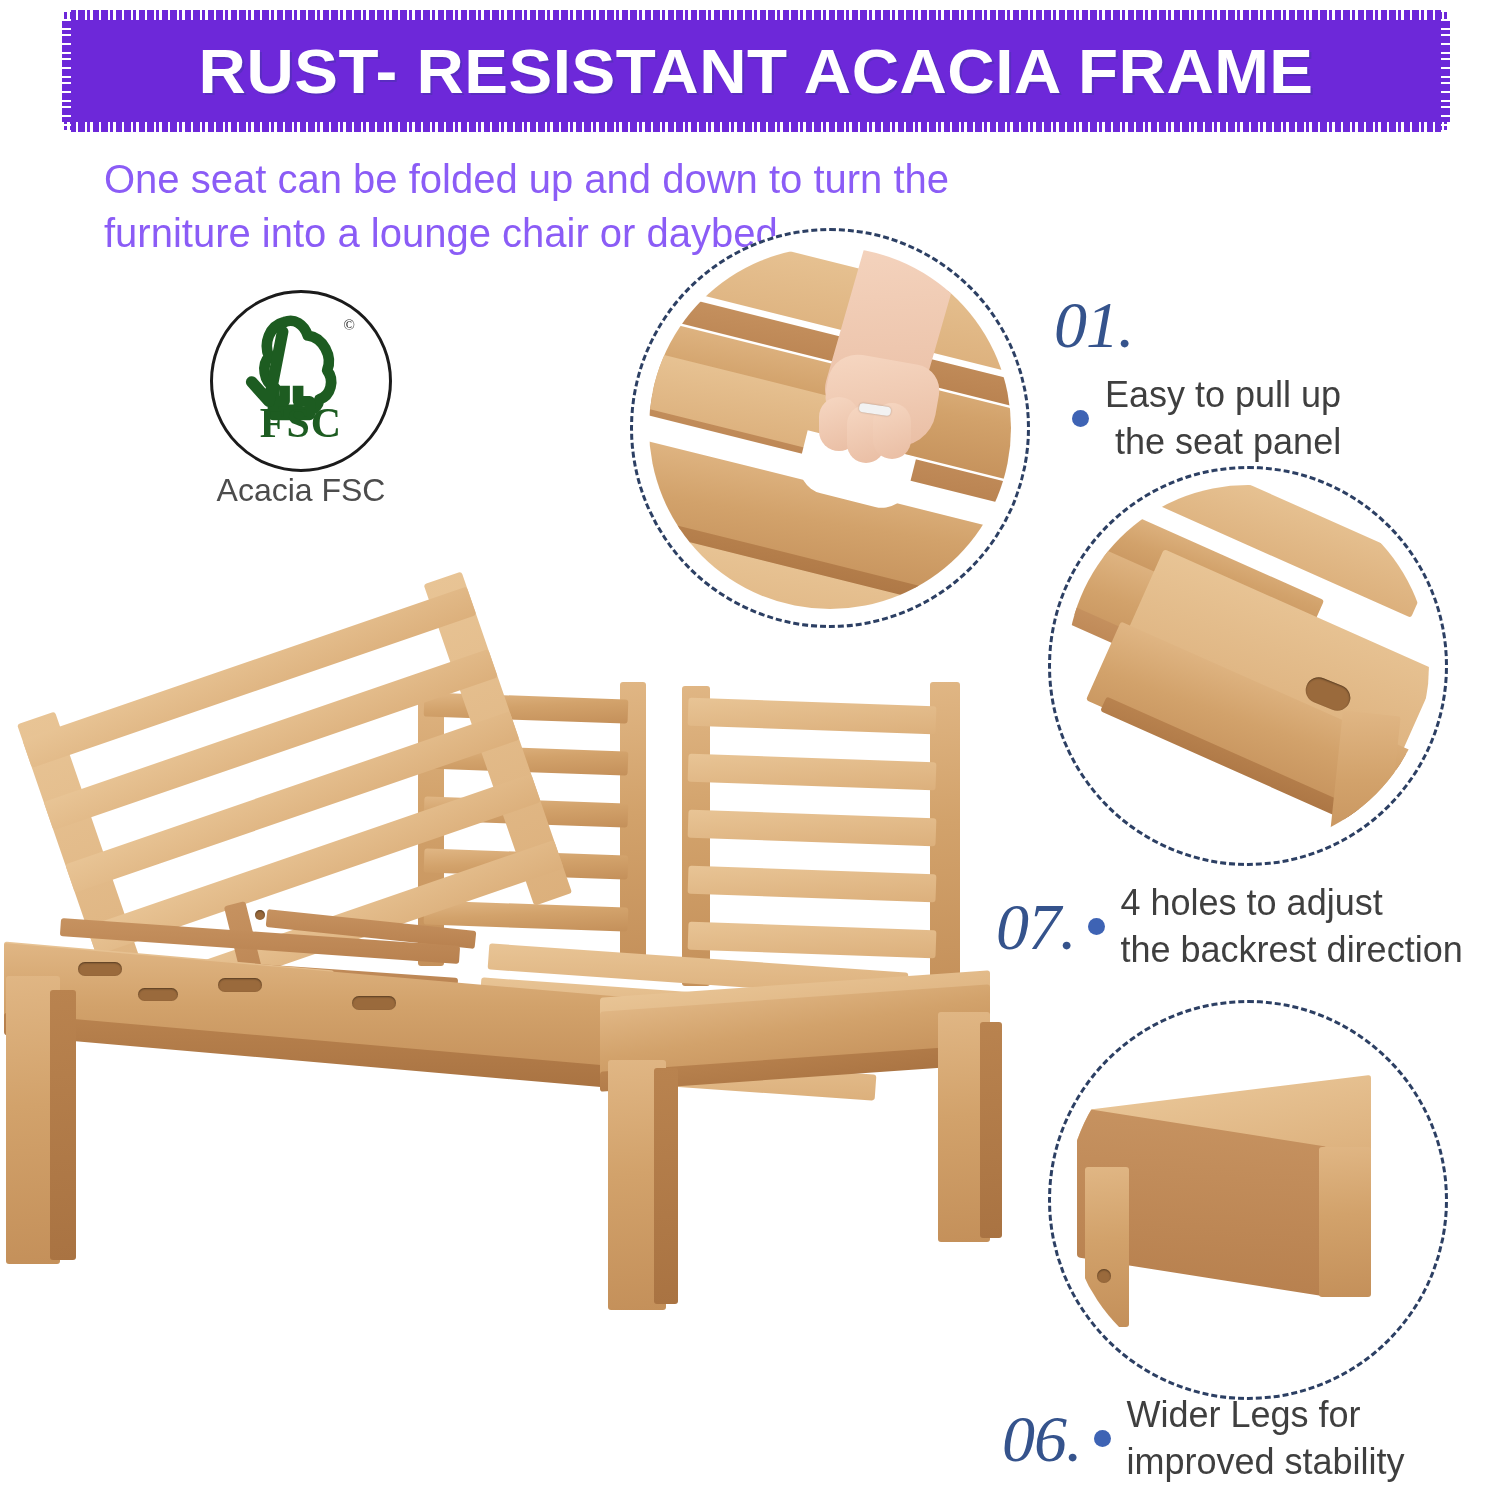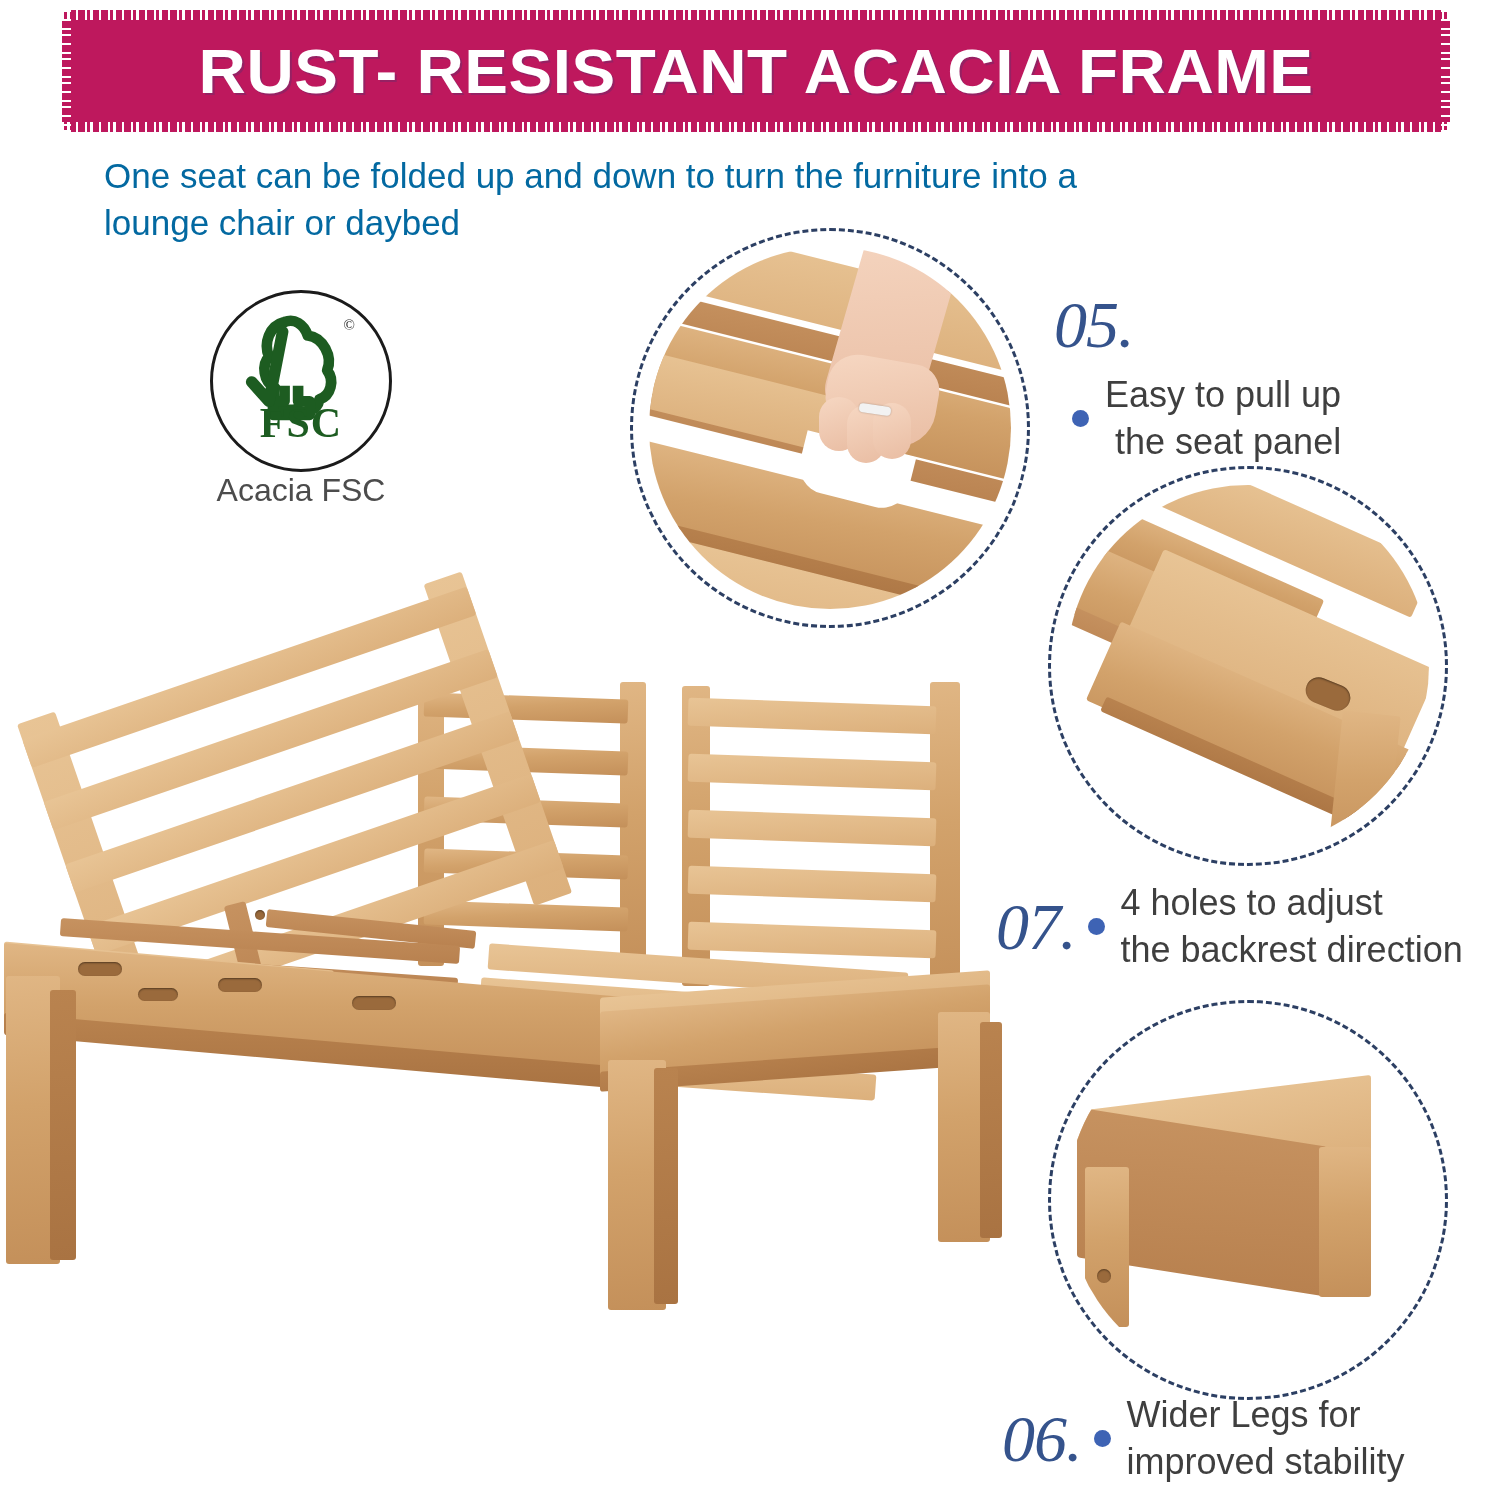--- a/index.html
+++ b/index.html
@@ -9,21 +9,21 @@
     font-family:"Liberation Sans", sans-serif;
     position:relative;
     overflow:hidden;
   }
 
   
   #banner {
     position:absolute;
     left:62px; top:10px;
     width:1388px; height:122px;
-    background:#be185d;
+    background:#6d28d9;
     display:flex; align-items:center; justify-content:center;
   }
   #banner-title {
     color:#ffffff;
     font-family:"Liberation Sans", sans-serif;
     font-weight:bold;
     font-size:63px;
     letter-spacing:0.5px;
     transform:scaleX(1.04);
     text-shadow:2px 2px 0 rgba(30,60,120,0.25);
@@ -46,22 +46,22 @@
       #fff 15px 17px, transparent 17px 24px);
   }
   .tear-left { left:0; }
   .tear-right { right:0; }
 
   
   #subtitle {
     position:absolute;
     left:104px; top:152px;
     width:990px;
-    color:#0369a1;
-    font-size:35px;
+    color:#8b5cf6;
+    font-size:40px;
     line-height:1.35;
   }
 
   
   #fsc-block { position:absolute; left:186px; top:290px; width:230px; }
   #fsc-circle {
     width:182px; height:182px; margin:0 auto;
     border:3px solid #1b1b1b; border-radius:50%;
     position:relative; background:#fff;
   }
@@ -217,21 +217,21 @@
     <div class="wood light" style="left:10px; top:74px; width:294px; height:82px; transform:skewY(-7deg);"></div>
     <div class="wood edge" style="left:10px; top:150px; width:294px; height:28px; transform:skewY(-7deg);"></div>
     <div class="wood dark" style="left:10px; top:108px; width:250px; height:150px; transform:skewY(9deg);"></div>
     <div class="wood" style="left:252px; top:128px; width:52px; height:150px;"></div>
     <div class="wood" style="left:18px; top:148px; width:44px; height:160px;"></div>
     <div class="hole" style="left:30px; top:250px; width:14px; height:14px; border-radius:50%;"></div>
   </div>
 </div>
 
 <div class="callout" style="left:1054px; top:292px;">
-  <span class="callout-num">05.</span>
+  <span class="callout-num">01.</span>
 </div>
 <div class="callout" style="left:1060px; top:372px;text-align:right;">
   <span class="callout-dot"></span>
   <span class="callout-text">Easy to pull up
 the seat panel</span>
 </div>
 
 <div class="callout" style="left:996px; top:880px;">
   <span class="callout-num">07.</span>
   <span class="callout-dot"></span>

